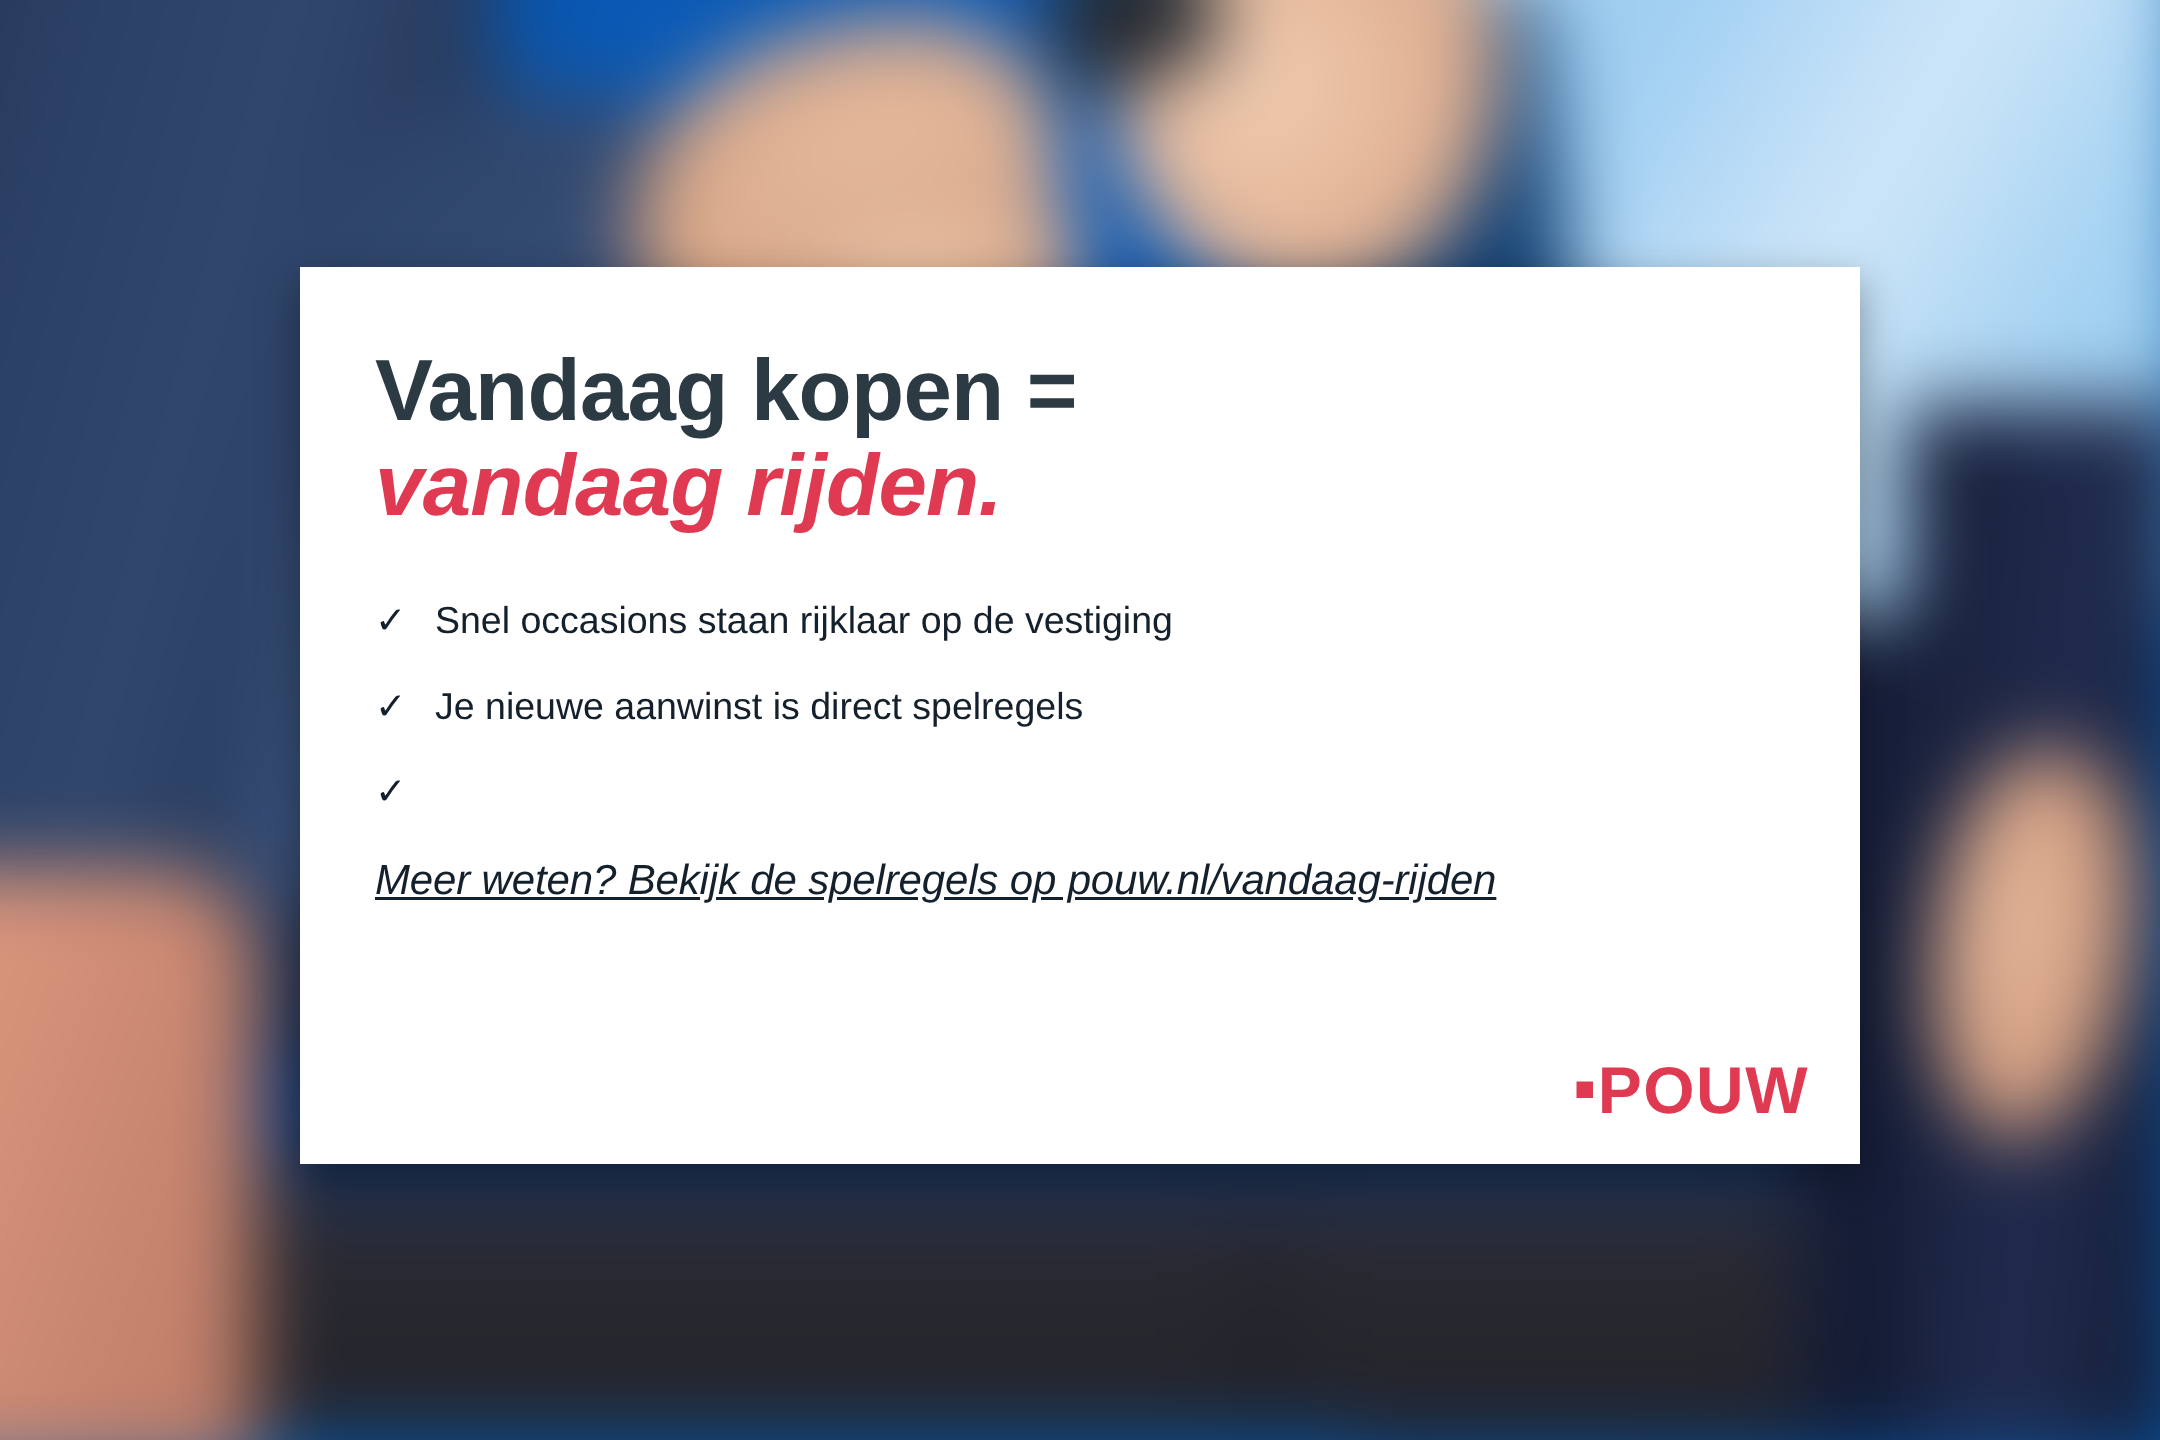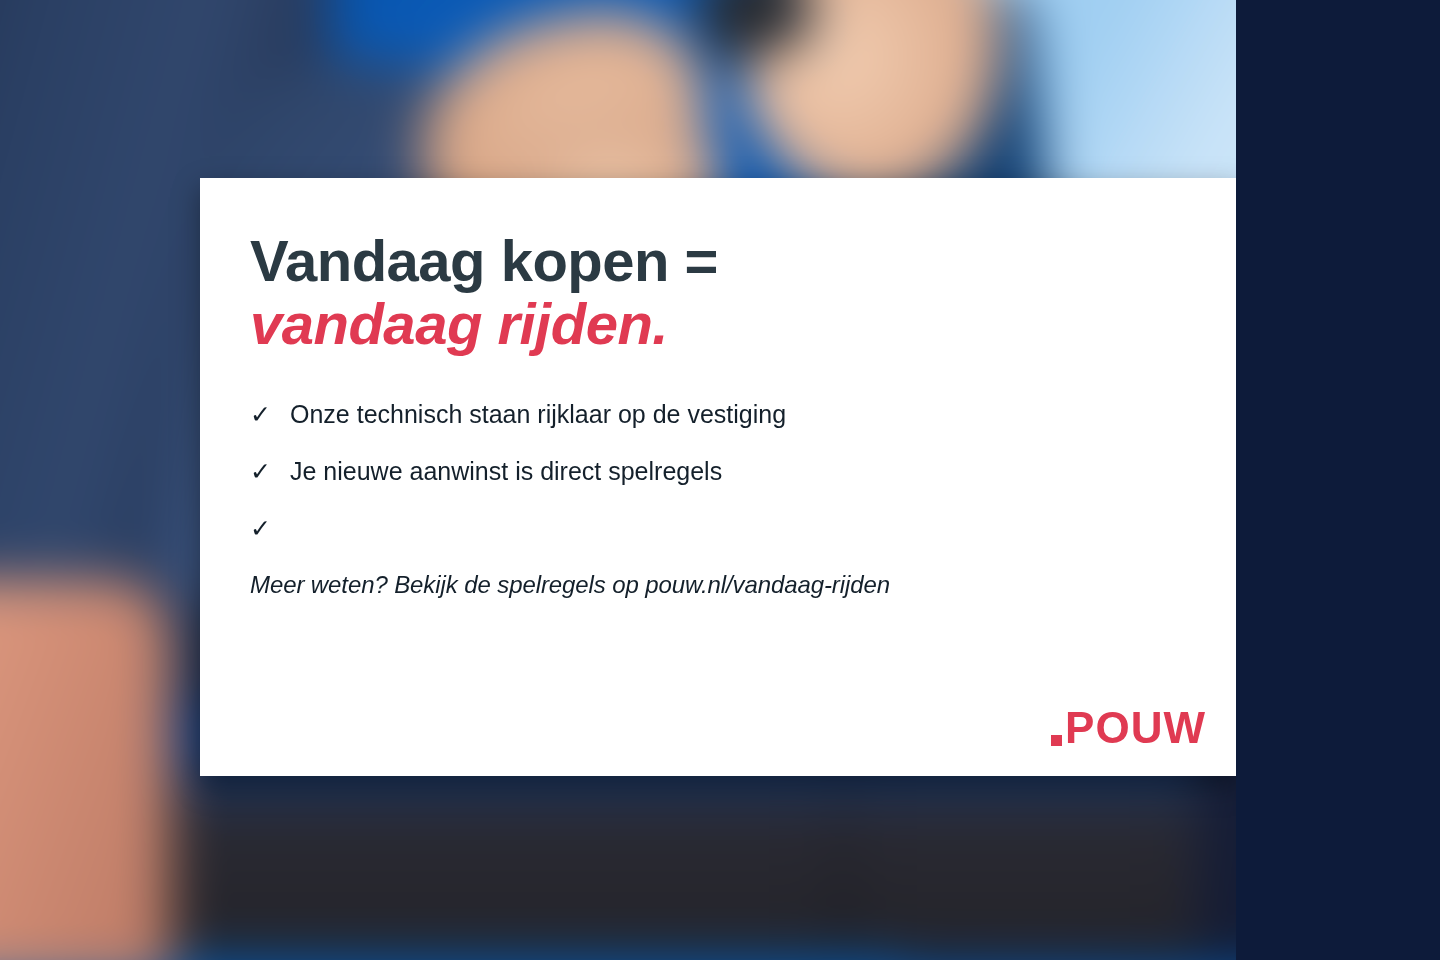--- a/index.html
+++ b/index.html
@@ -9,21 +9,21 @@
     height: 960px;
     overflow: hidden;
   }
   body {
     font-family: "Liberation Sans", sans-serif;
     background: #0d1b3a;
   }
 
   .stage {
     position: relative;
-    width: 1236px;
+    width: 1440px;
     height: 960px;
     overflow: hidden;
   }
 
   
   .photo {
     position: absolute;
     inset: -60px;
     filter: blur(26px) saturate(1.05);
     background-color: #0b57a4;
@@ -173,32 +173,33 @@
   }
   .benefits li .check {
     width: 40px;
     flex: 0 0 40px;
     font-size: 25px;
     color: #14202b;
   }
 
   .footnote {
     margin: 28px 0 0 0;
-    font-size: 24px;
+    font-size: 28px;
     font-style: italic;
     color: #14202b;
     letter-spacing: -0.1px;
+    text-decoration: underline;
   }
 
   .logo {
     position: absolute;
     right: 34px;
     bottom: 26px;
     display: flex;
-    align-items: flex-end;
+    align-items: center;
     color: #e03a52;
   }
   .logo .dot {
     width: 11px;
     height: 11px;
     background: #e03a52;
     margin-right: 3px;
     margin-bottom: 4px;
   }
   .logo .mark {
@@ -236,21 +237,21 @@
 
     <h1 class="headline">
       <span class="line1">Vandaag kopen =</span>
       <span class="line2">vandaag rijden.</span>
     </h1>
 
 
     <ul class="benefits">
       <li>
         <span class="check">✓</span>
-        <span>Onze technisch staan rijklaar op de vestiging</span>
+        <span>Snel occasions staan rijklaar op de vestiging</span>
       </li>
       <li>
         <span class="check">✓</span>
         <span>Je nieuwe aanwinst is direct spelregels</span>
       </li>
       <li>
         <span class="check">✓</span>
       </li>
     </ul>
 

